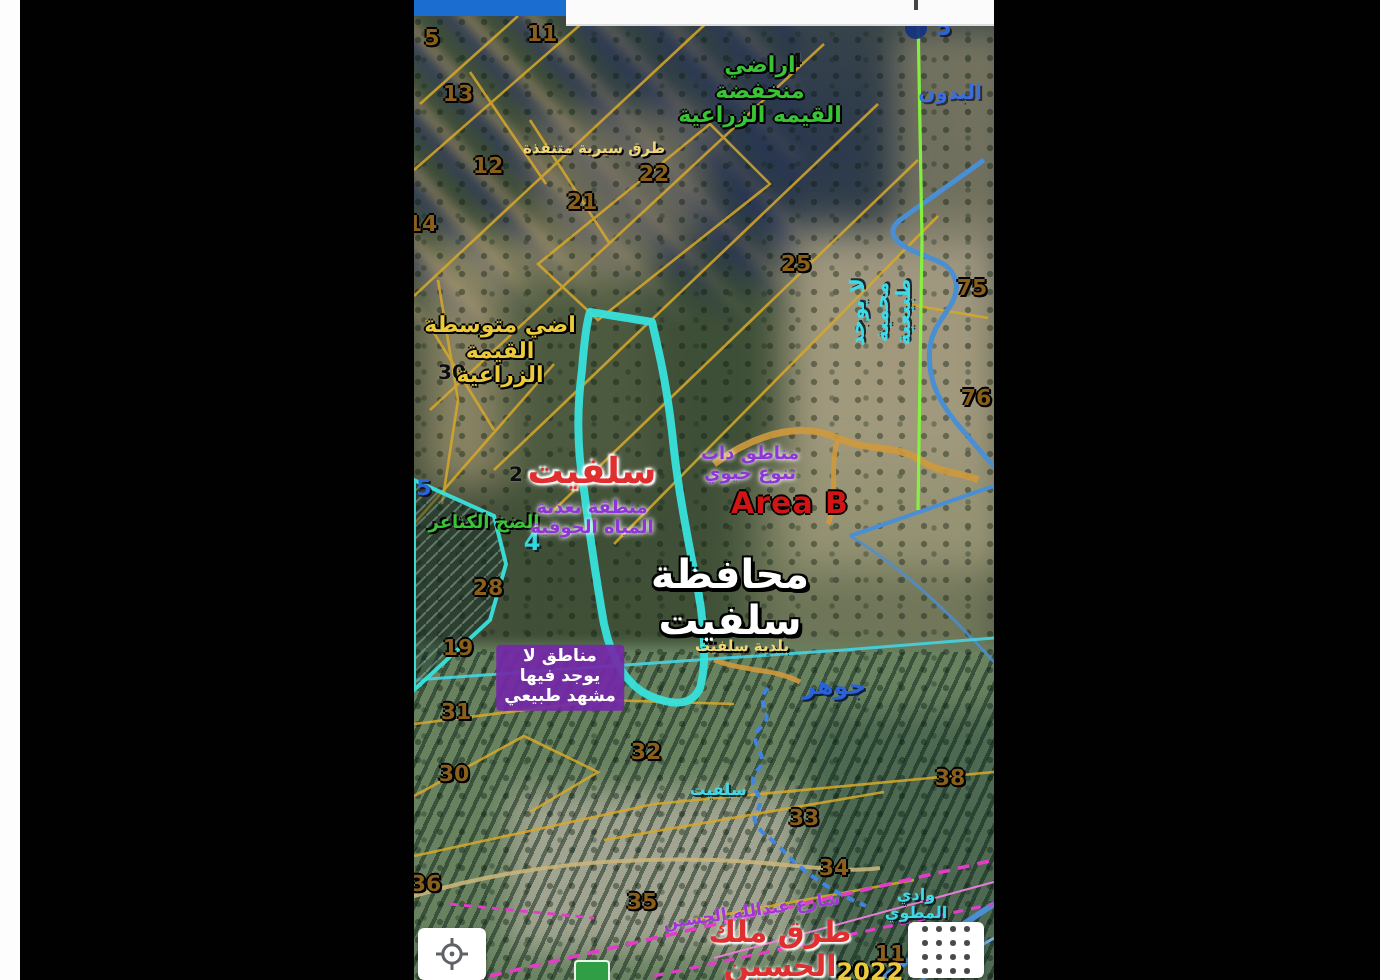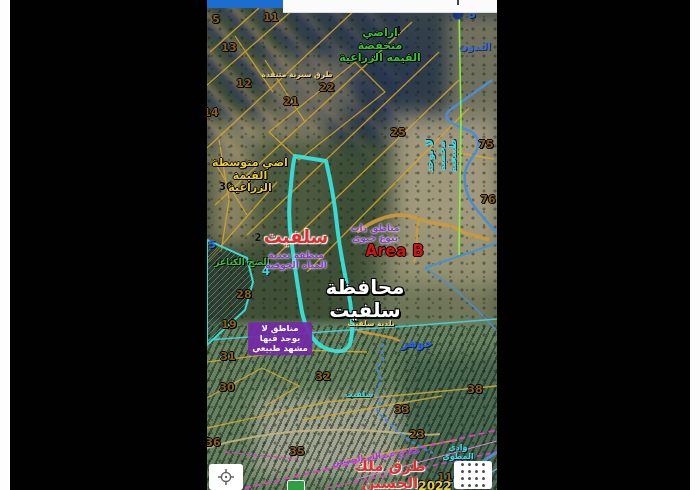--- a/index.html
+++ b/index.html
@@ -167,22 +167,22 @@
       <div class="map-label num" style="left: 279px; top: 145px;">75</div>
       <div class="map-label num" style="left: 281px; top: 200px;">76</div>
       <div class="map-label num" style="left: 37px; top: 295px;">28</div>
       <div class="map-label num" style="left: 4px; top: 325px; margin-left: 18px;">19</div>
       <div class="map-label num" style="left: 21px; top: 357px;">31</div>
       <div class="map-label num" style="left: 20px; top: 388px;">30</div>
       <div class="map-label num" style="left: 116px; top: 377px;">32</div>
       <div class="map-label num" style="left: 195px; top: 410px;">33</div>
       <div class="map-label num" style="left: 268px; top: 390px;">38</div>
       <div class="map-label num" style="left: 6px; top: 443px;">36</div>
-      <div class="map-label num" style="left: 90px; top: 452px;">35</div>
-      <div class="map-label num" style="left: 210px; top: 435px;">23</div>
+      <div class="map-label num" style="left: 90px; top: 452px; padding-left: 48px;">35</div>
+      <div class="map-label num" style="left: 210px; top: 435px;">34</div>
       <div class="map-label num" style="left: 238px; top: 478px;">11</div>
       <div class="map-label num-black" style="left: 191px; top: 31px;">4</div>
       <div class="map-label num-black" style="left: 51px; top: 238px;">2</div>
       <div class="map-label num-black" style="left: 19px; top: 187px;">30</div>
       <div class="map-label num-blue" style="left: 5px; top: 245px;">5</div>
       <div class="map-label num-blue" style="left: 265px; top: 15px;">5</div>
       <div class="map-label num-cyan" style="left: 59px; top: 272px;">4</div>
       <div class="map-label green-lbl" style="left: 173px; top: 46px;">اراضي
 منخفضة
 القيمه الزراعية</div>

